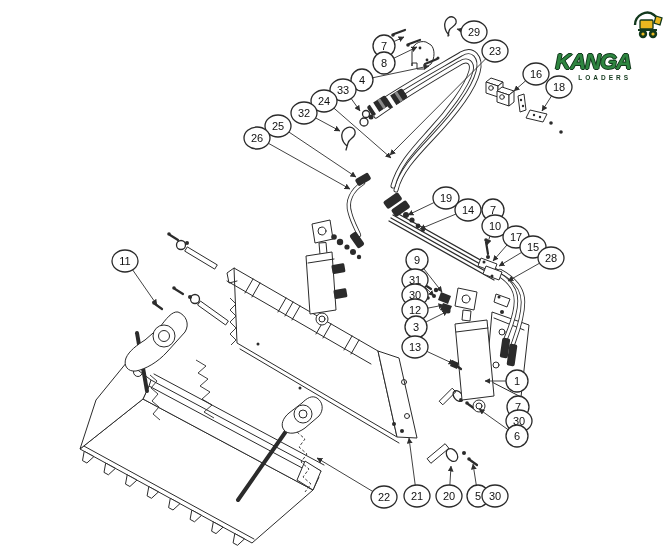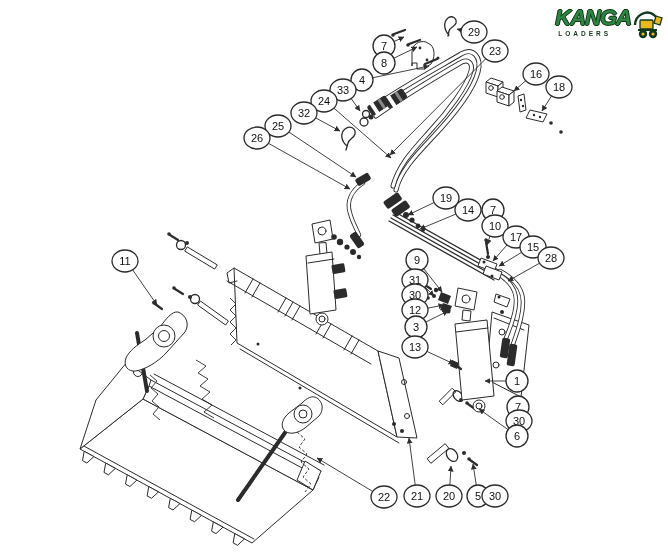--- a/index.html
+++ b/index.html
@@ -17,21 +17,21 @@
   .hi {fill:none;stroke:#ffffff;stroke-width:3.2;stroke-linecap:round;}
   .ho2{fill:none;stroke:#2b2b2b;stroke-width:4.4;stroke-linecap:round;}
   .hi2{fill:none;stroke:#ffffff;stroke-width:2.7;stroke-linecap:round;}
   .zz {fill:none;stroke:#2b2b2b;stroke-width:0.9;stroke-linejoin:round;}
   .dash{stroke-dasharray:3,2;}
   .leader{stroke:#2e2e2e;stroke-width:0.9;fill:none;}
   .balloon{fill:#fff;stroke:#2a2a2a;stroke-width:1.3;}
   .balloon-num{font:11px "Liberation Sans", sans-serif;fill:#111;text-anchor:middle;}
   
   .logo{position:absolute;top:7px;right:4px;display:flex;align-items:flex-start;gap:1px;}
-  .logo-text{text-align:left;}
+  .logo-text{text-align:right;margin-top:44px;}
   .logo-brand{font-family:"Liberation Sans", sans-serif;font-weight:900;font-style:italic;
       font-size:22px;line-height:22px;color:#2e8540;letter-spacing:-1px;
       text-shadow:-1px 0 #12381c,1px 0 #12381c,0 -1px #12381c,0 1px #12381c;}
   .logo-sub{font-family:"Liberation Sans", sans-serif;font-weight:700;font-size:6.5px;
       letter-spacing:3px;color:#12381c;margin-top:1px;padding-left:3px;}
 </style>
 </head>
 <body>
 
 <div class="page">

